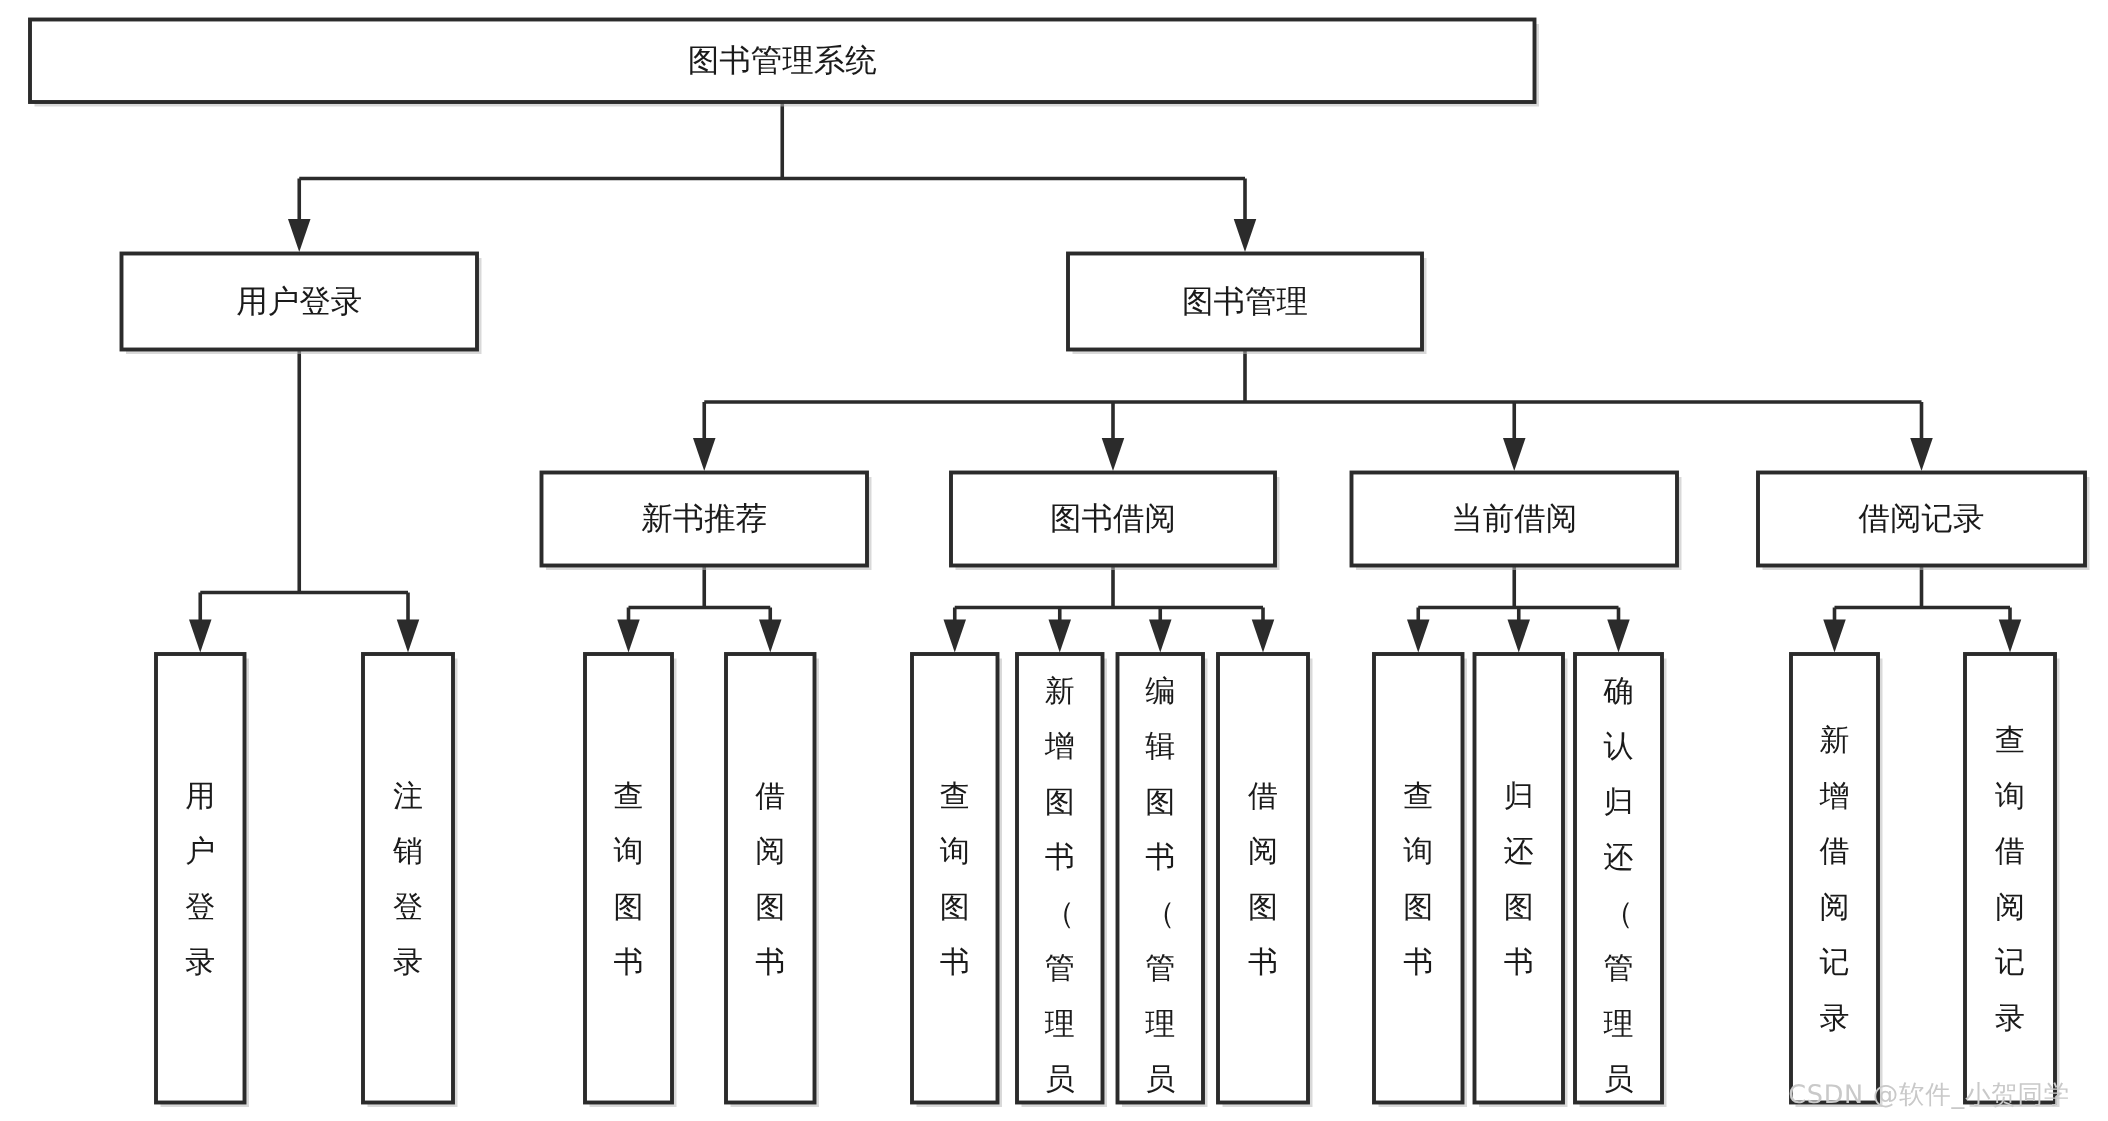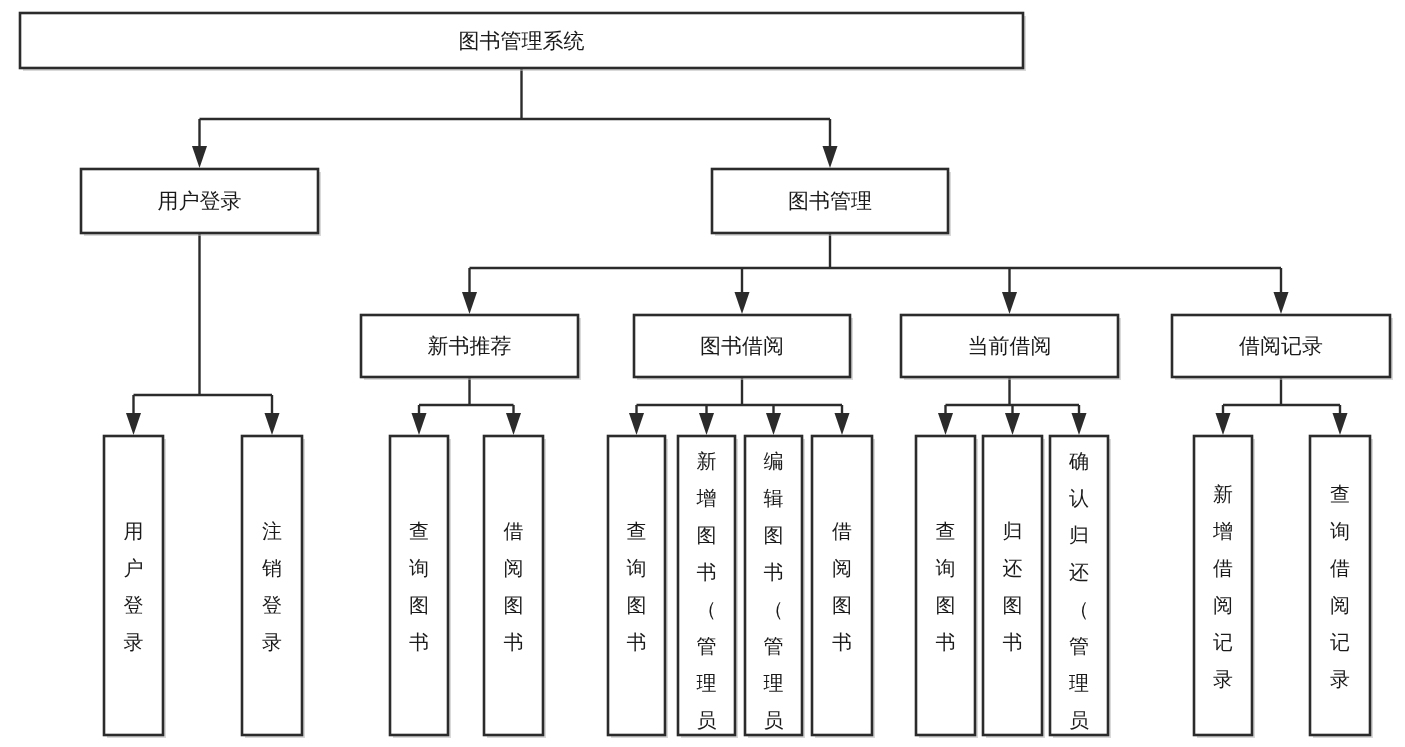--- a/index.html
+++ b/index.html
@@ -194,13 +194,14 @@
           <rect class="node-box" x="1194" y="436" width="58" height="299"></rect>
           <text class="node-label vertical" x="1223" y="495"><tspan x="1223" dy="0">新</tspan><tspan x="1223" dy="37">增</tspan><tspan x="1223" dy="37">借</tspan><tspan x="1223" dy="37">阅</tspan><tspan x="1223" dy="37">记</tspan><tspan x="1223" dy="37">录</tspan></text>
         </g>
         <g>
           <rect class="node-shadow" x="1313" y="439" width="60" height="299"></rect>
           <rect class="node-box" x="1310" y="436" width="60" height="299"></rect>
           <text class="node-label vertical" x="1340" y="495"><tspan x="1340" dy="0">查</tspan><tspan x="1340" dy="37">询</tspan><tspan x="1340" dy="37">借</tspan><tspan x="1340" dy="37">阅</tspan><tspan x="1340" dy="37">记</tspan><tspan x="1340" dy="37">录</tspan></text>
         </g>
       </g>
   </svg>
+  <div class="watermark">CSDN @软件_小贺同学</div>
 </div>
 
 </body></html>

